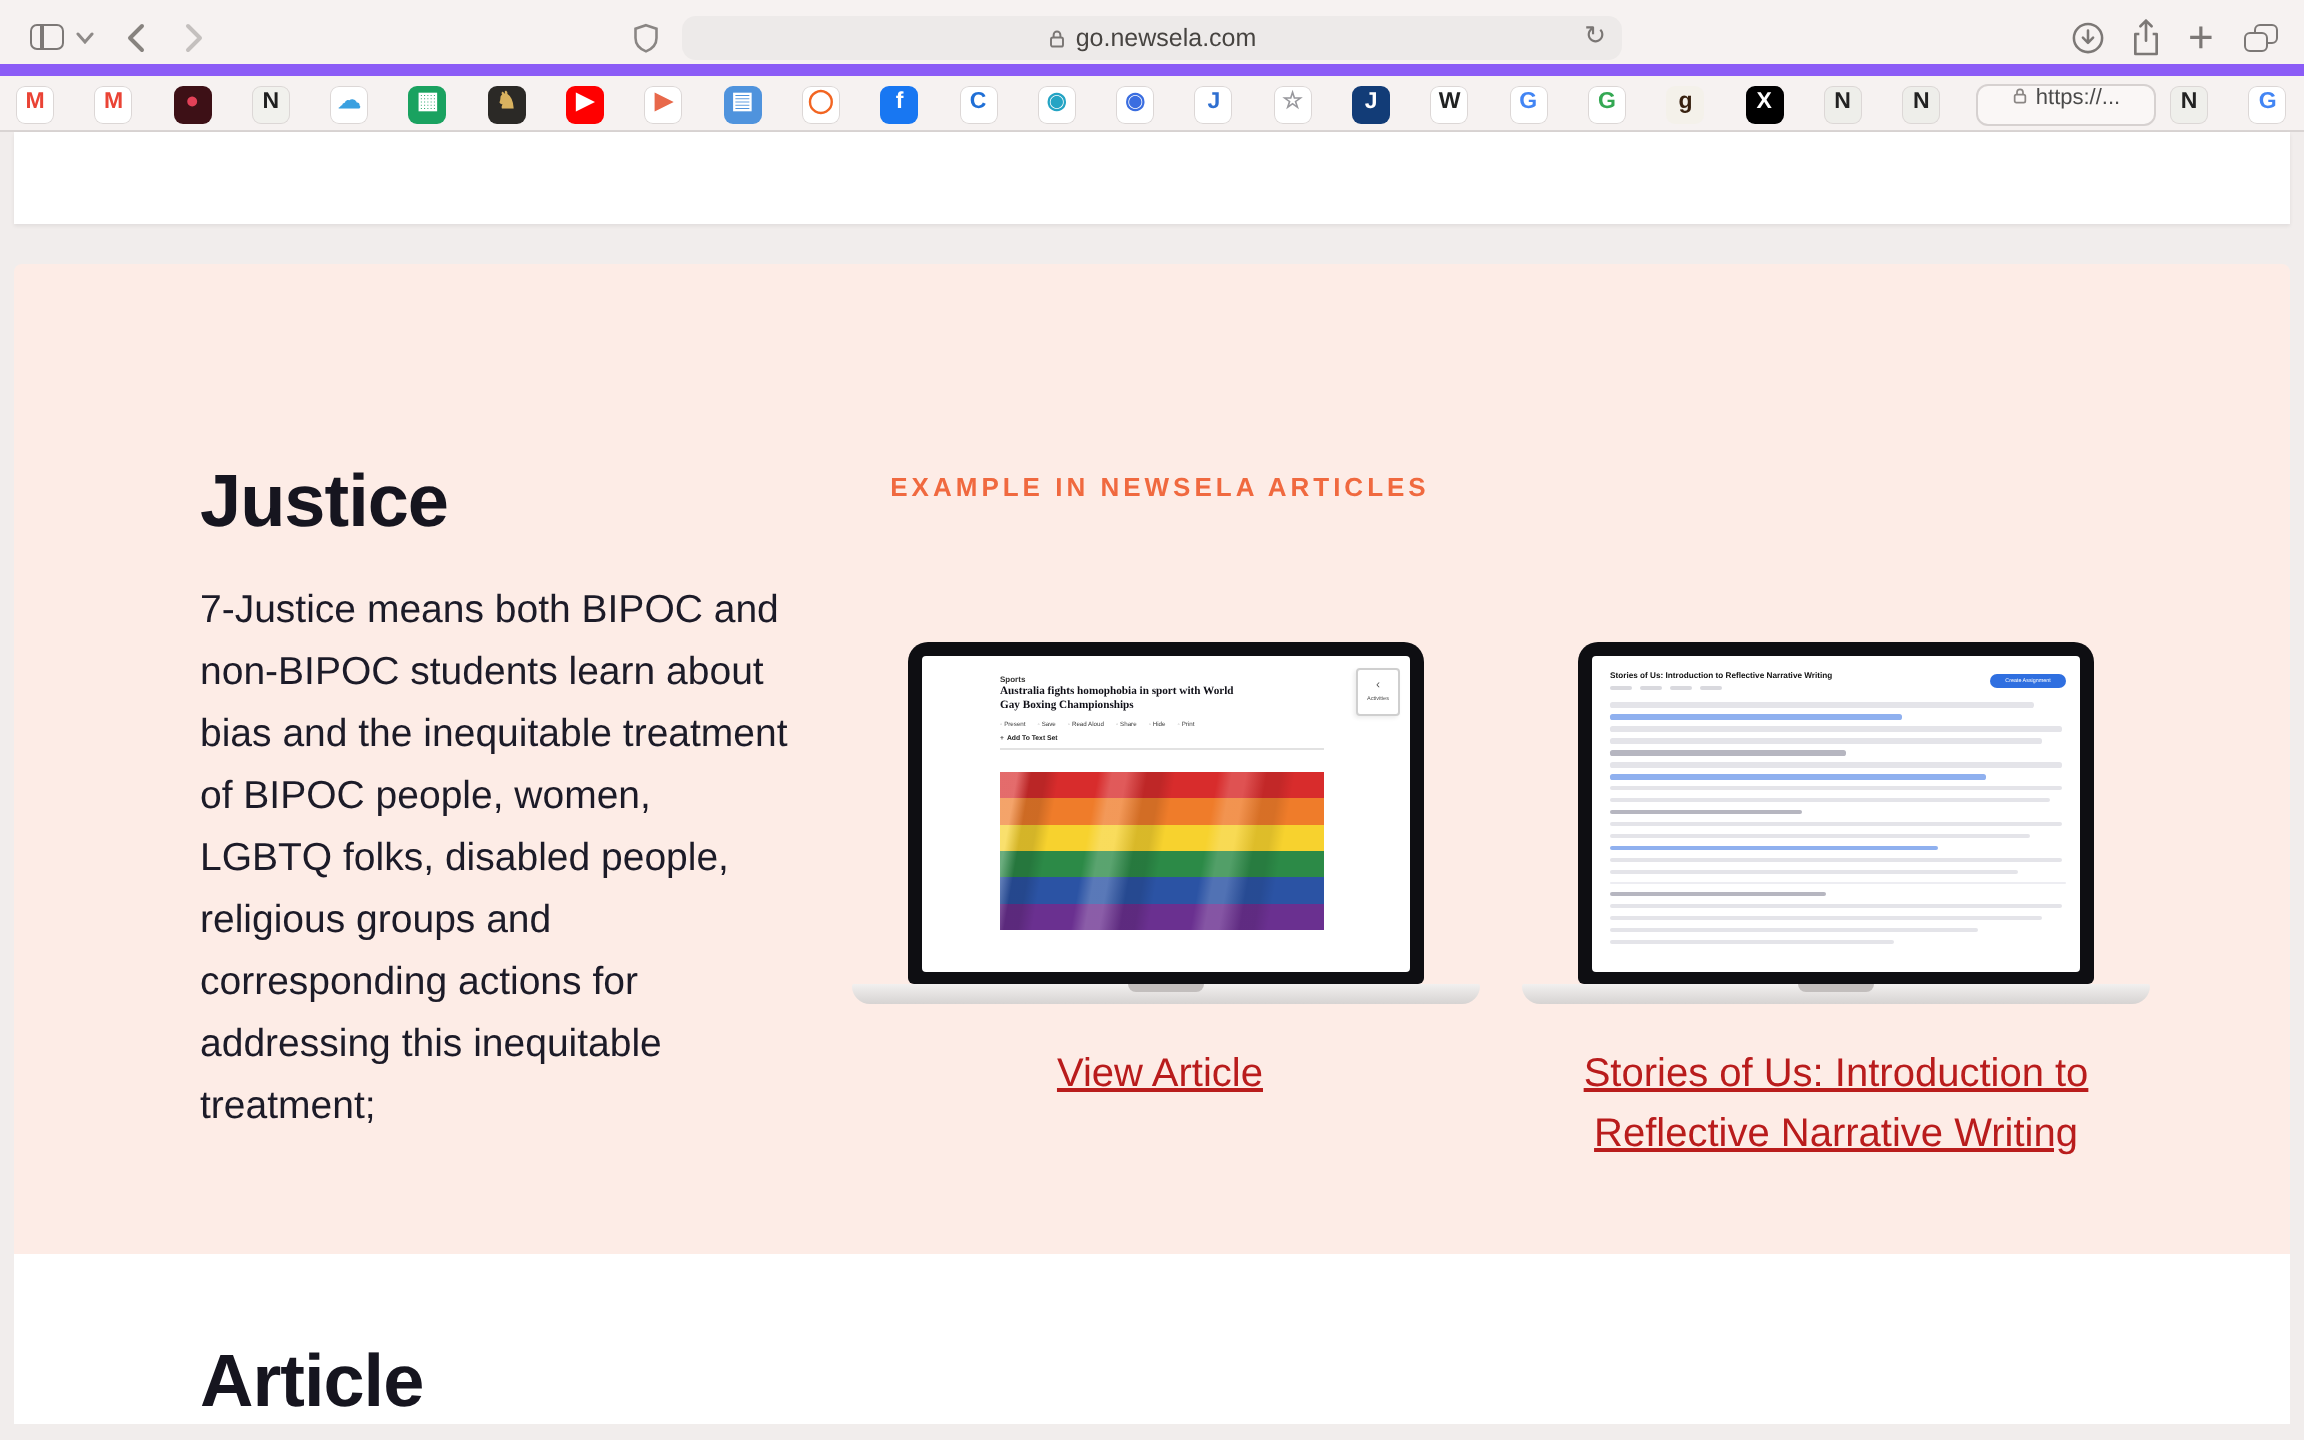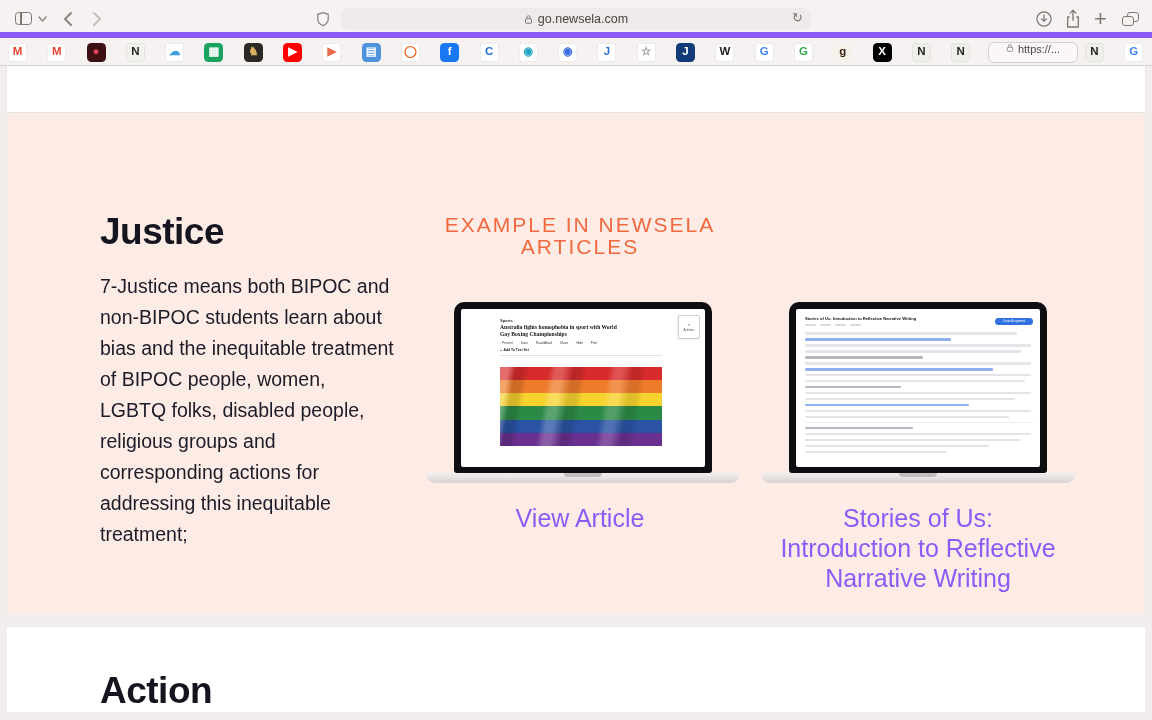--- a/index.html
+++ b/index.html
@@ -52,48 +52,48 @@
     font-size:11px; color:#4a4a4a;
   }
   .tabstrip-icons { position:absolute; left:1085px; top:4.5px; display:flex; gap:20.3px; }
 
   
   .sect-white-top {
     position:absolute; left:7px; top:66px; width:1138px; height:46px;
     background:#ffffff; box-shadow:0 1px 2px rgba(0,0,0,.07);
   }
   .sect-pink {
-    position:absolute; left:7px; top:113px; width:1138px; height:500px;
+    position:absolute; left:7px; top:132px; width:1138px; height:500px;
     background:#fdece6; border-radius:4px 4px 0 0;
   }
   .sect-white-bottom {
     position:absolute; left:7px; top:627px; width:1138px; height:85px;
     background:#ffffff; overflow:hidden;
   }
 
   .h-big {
     font-size:37px; font-weight:700; color:#16151f; letter-spacing:-0.5px;
     font-family:"Liberation Sans", sans-serif;
   }
   .justice-title { position:absolute; left:93px; top:98px; }
   .justice-body {
     position:absolute; left:93px; top:158px; width:296px;
     font-size:19.5px; line-height:31px; color:#1c1b28; font-weight:500;
   }
   .col-heading {
     position:absolute; text-align:center;
-    font-size:21px; font-weight:400; letter-spacing:2px;
+    font-size:13px; font-weight:700; letter-spacing:2px;
     color:#f0693f; line-height:22px; text-transform:uppercase;
   }
   .heading-articles { left:416px; top:101px; width:314px; }
   .heading-collections { left:786px; top:99px; width:250px; }
   .page-link {
     position:absolute; text-align:center;
-    font-size:25px; line-height:30px; color:#8b5cf6;
-    cursor:pointer; font-weight:500;
+    font-size:20px; line-height:30px; color:#b91c1c;
+    text-decoration:underline; cursor:pointer; font-weight:500;
   }
   .link-article { left:423px; top:390px; width:300px; }
   .link-collection { left:771px; top:390px; width:280px; }
   .action-title { position:absolute; left:93px; top:43px; }
 
   
   .laptop-screen {
     position:absolute; width:258px; height:171px;
     background:#0e0e12; border-radius:10px 10px 3px 3px;
   }
@@ -343,14 +343,14 @@
     </div>
   </div>
   <div class="laptop-base base-right">
       <i class="notch"></i>
     </div>
 
   <a class="page-link link-collection">Stories of Us: Introduction to Reflective Narrative Writing</a>
 </div>
 
 <div class="sect-white-bottom">
-  <h1 class="h-big action-title">Action</h1>
+  <h1 class="h-big action-title">Article</h1>
 </div>
 
 </body></html>

